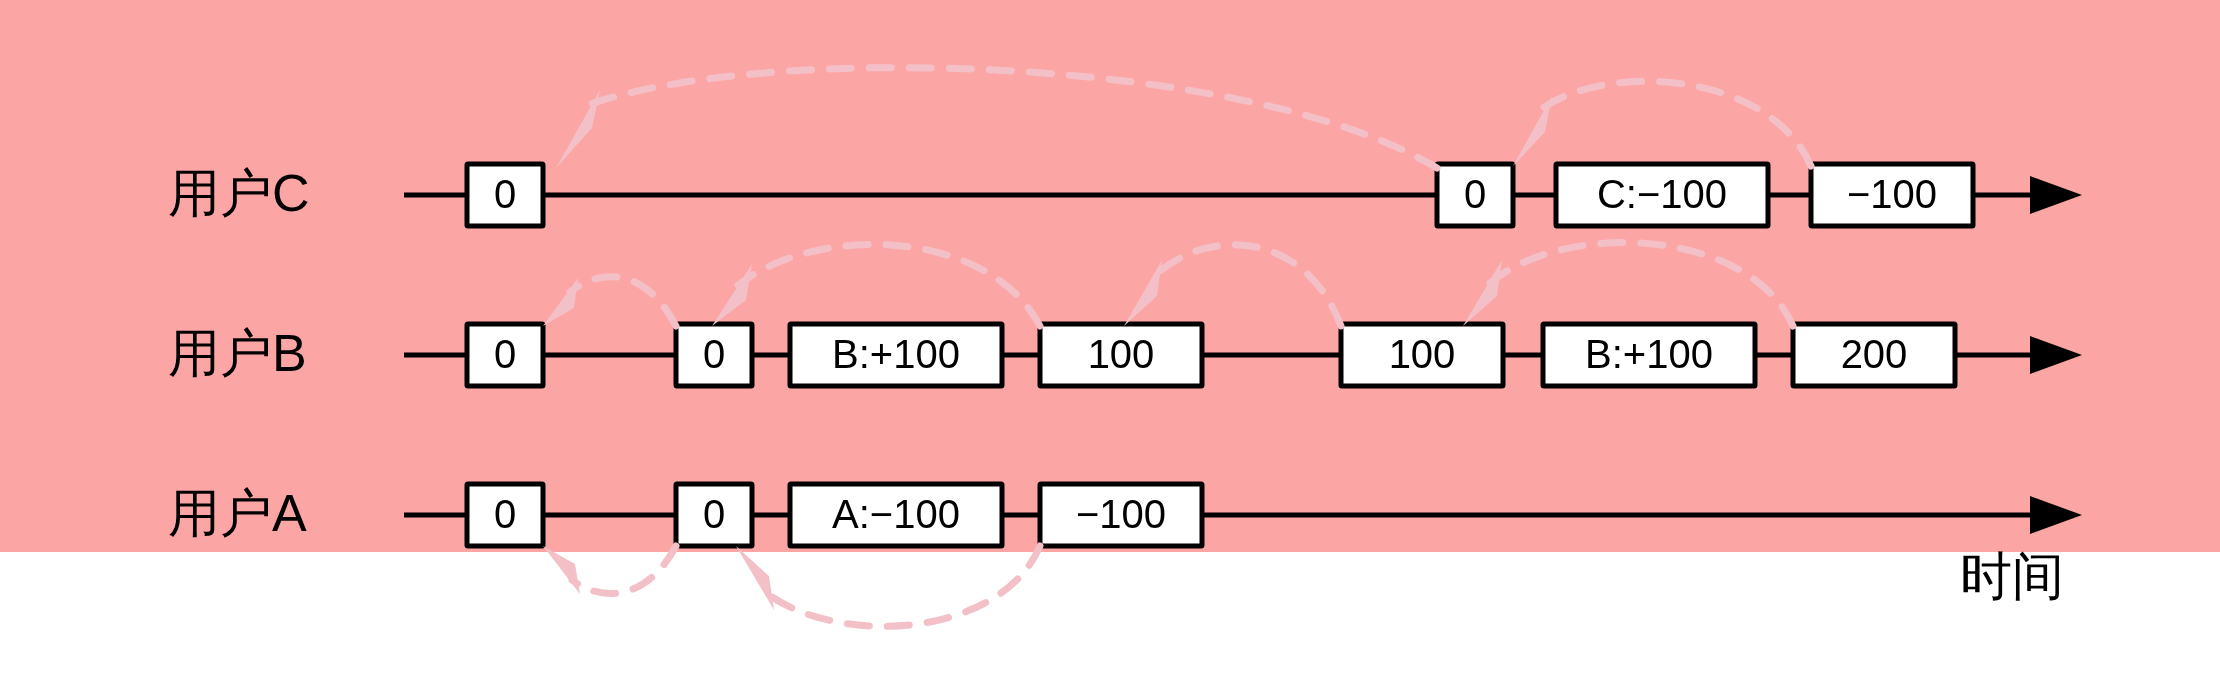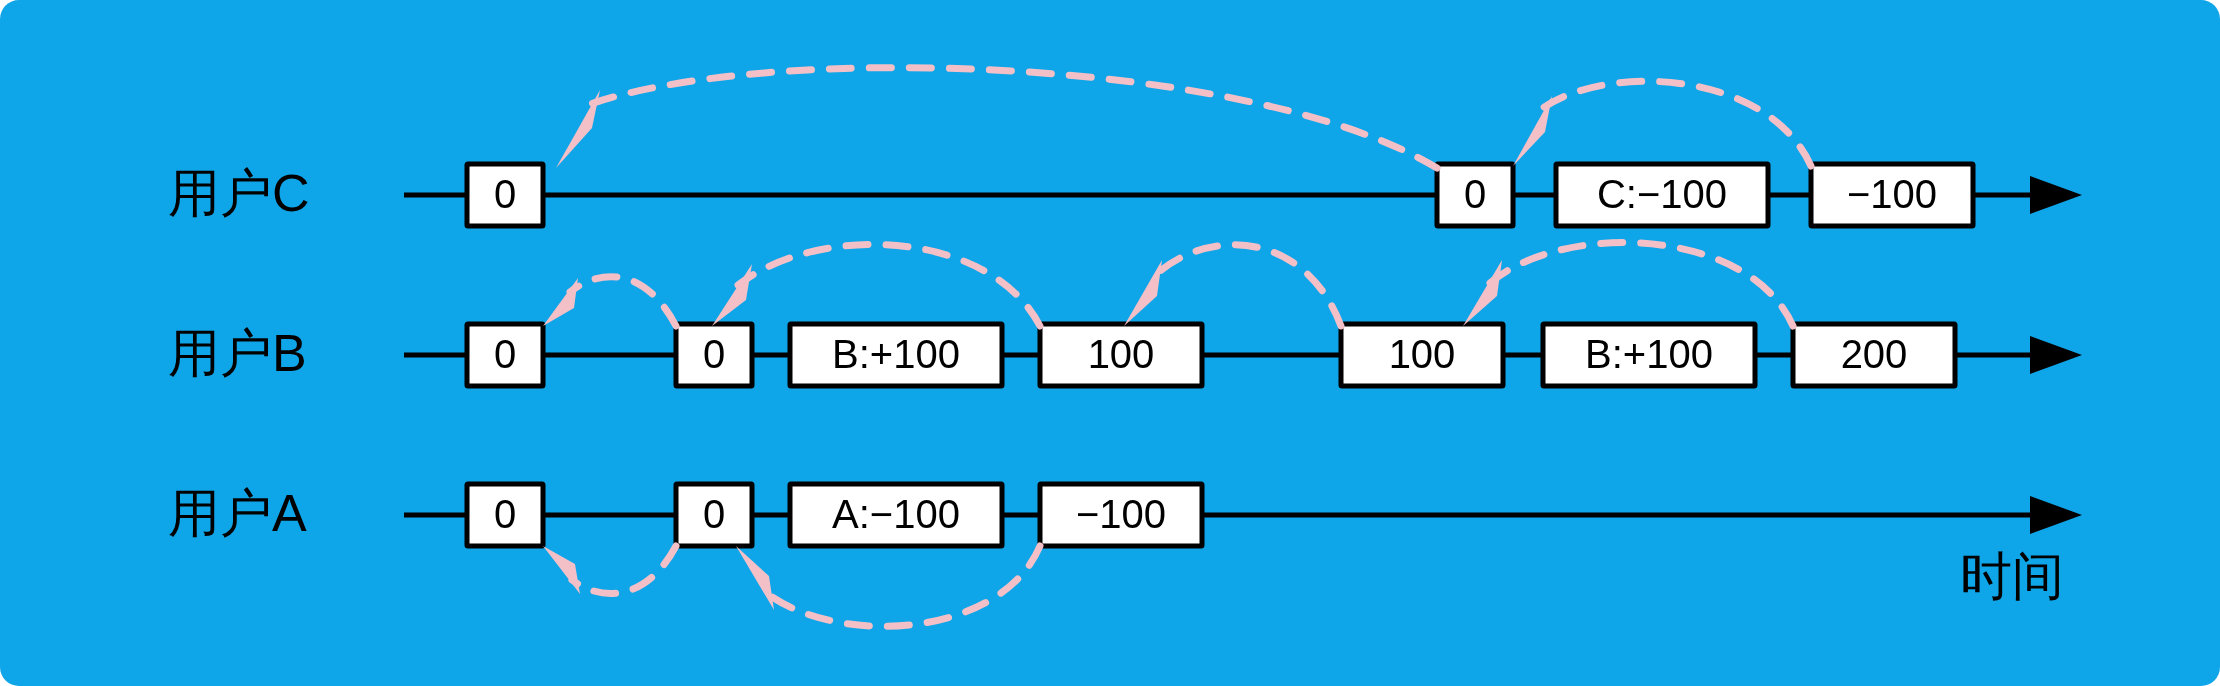--- a/index.html
+++ b/index.html
@@ -9,23 +9,22 @@
   }
   body {
     width: 2220px;
     height: 686px;
     font-family: "Liberation Sans", "DejaVu Sans", sans-serif;
     overflow: hidden;
   }
   #diagram-root {
     position: relative;
     width: 2220px;
-    height: 686px;
-    background: #0ea5e9;
-    border-radius: 19px;
+    height: 552px;
+    background: #fca5a5;
   }
   svg#timeline-svg {
     display: block;
     width: 2220px;
     height: 686px;
   }
   .row-label {
     font-family: "Liberation Sans", "DejaVu Sans", sans-serif;
     font-size: 52px;
     fill: #000000;

